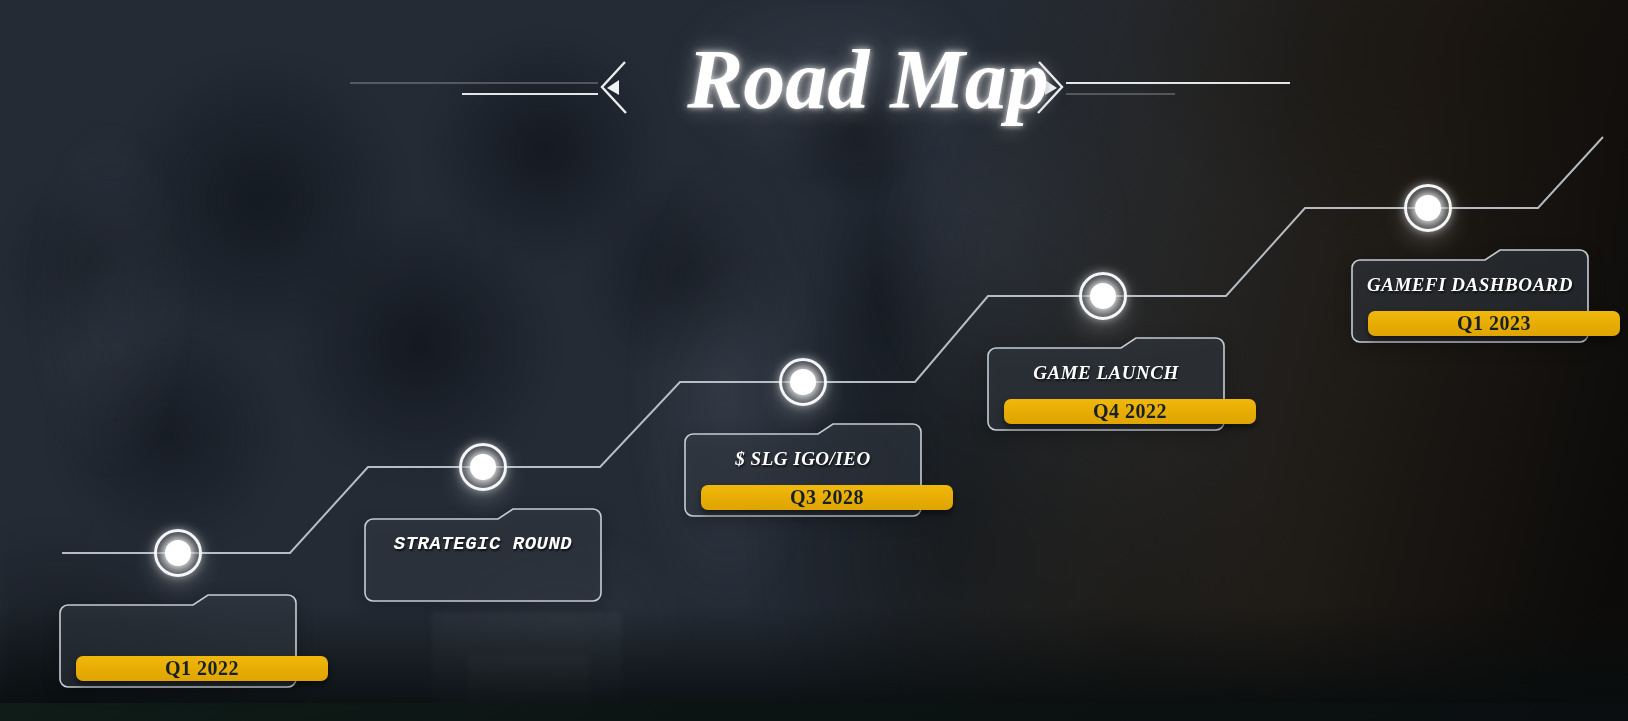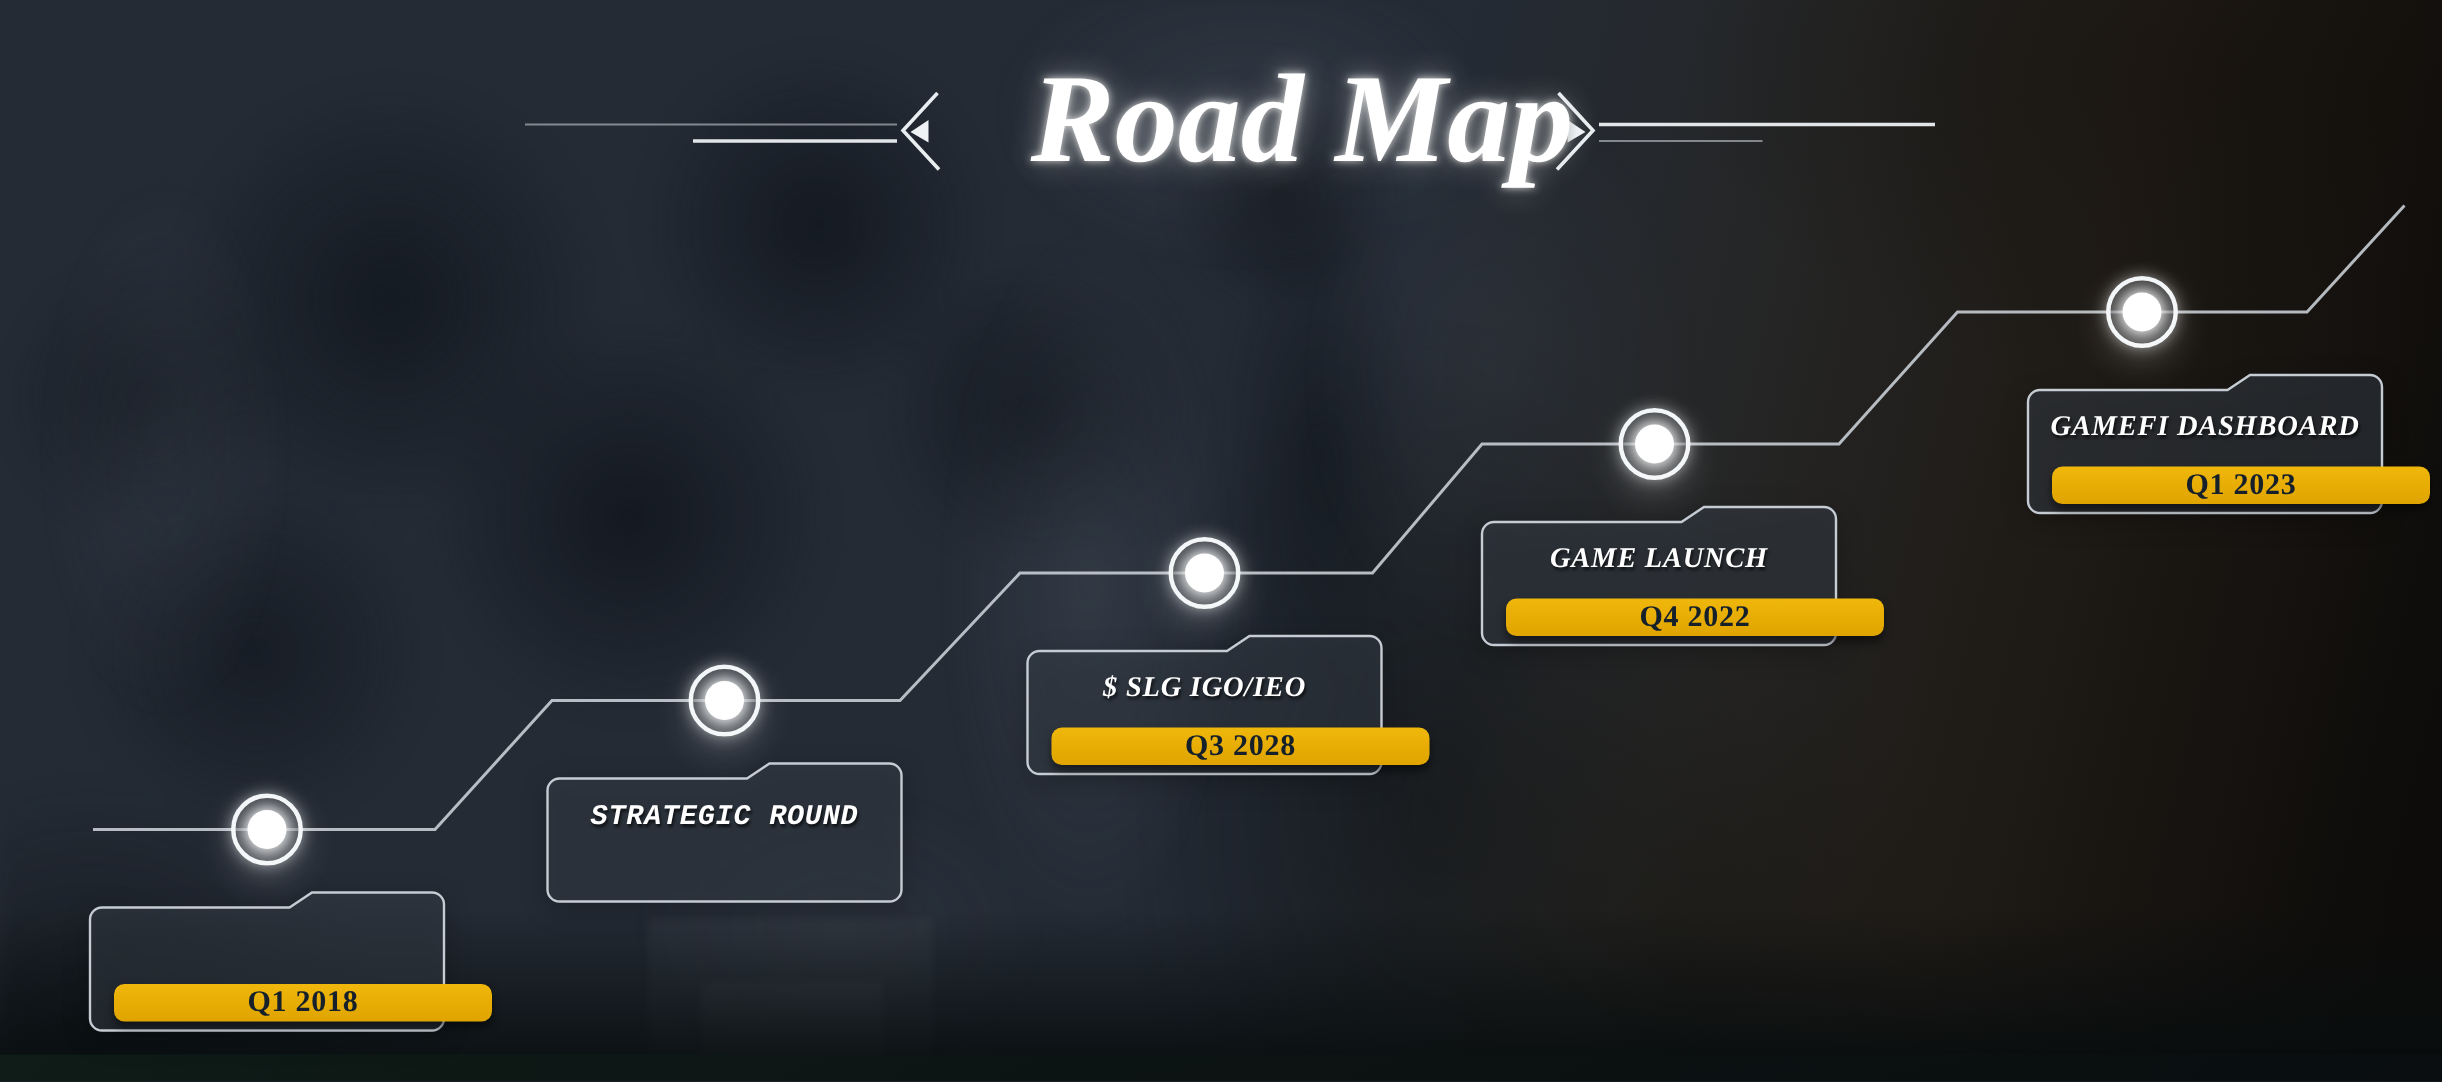--- a/index.html
+++ b/index.html
@@ -135,21 +135,21 @@
   <polyline points="62,553 290,553 368,467 600,467 680,382 915,382 988,296 1226,296 1305,208 1538,208 1603,137" fill="none" stroke="#ccd2d8" stroke-width="2" opacity="0.88"></polyline>
 </svg>
 
 <div class="node" style="left:154px; top:529px;">
   <div class="node-core"></div>
 </div>
 <div class="card" style="left:60px; top:593px;">
   <svg class="card-outline" width="240" height="100" viewBox="-2 -2 240 100" aria-hidden="true">
     <path d="M 8,12 H 133 L 148,2 H 228 A 8,8 0 0 1 236,10 V 86 A 8,8 0 0 1 228,94 H 8 A 8,8 0 0 1 0,86 V 20 A 8,8 0 0 1 8,12 Z" fill="rgba(56,64,76,0.48)" stroke="#c6ccd3" stroke-width="1.6"></path>
   </svg>
-  <div class="card-bar">Q1 2018</div>
+  <div class="card-bar">Q1 2022</div>
 </div>
 
 <div class="node" style="left:459px; top:443px;">
   <div class="node-core"></div>
 </div>
 <div class="card" style="left:365px; top:507px;font-family:Liberation Mono, monospace;">
   <svg class="card-outline" width="240" height="100" viewBox="-2 -2 240 100" aria-hidden="true">
     <path d="M 8,12 H 133 L 148,2 H 228 A 8,8 0 0 1 236,10 V 86 A 8,8 0 0 1 228,94 H 8 A 8,8 0 0 1 0,86 V 20 A 8,8 0 0 1 8,12 Z" fill="rgba(56,64,76,0.48)" stroke="#c6ccd3" stroke-width="1.6"></path>
   </svg>
   <div class="card-title">STRATEGIC ROUND</div>

